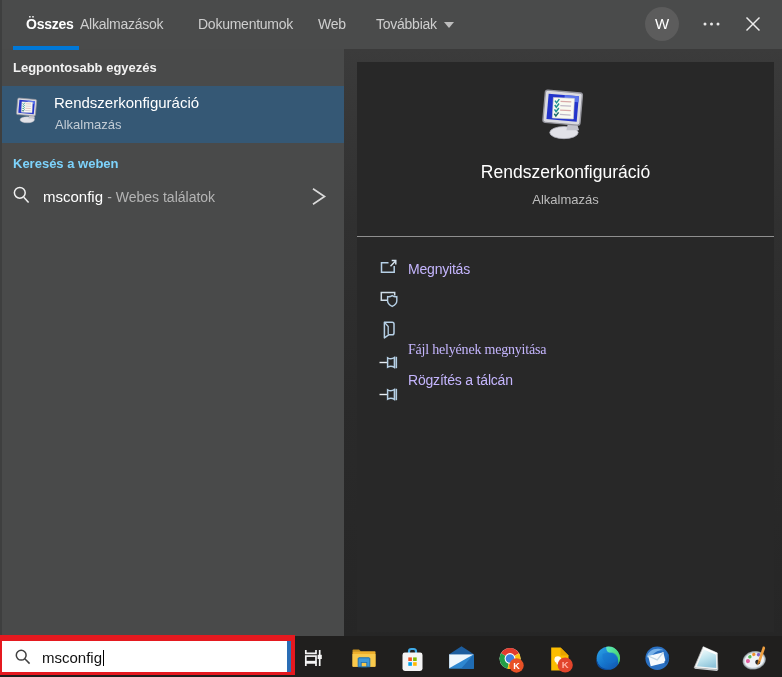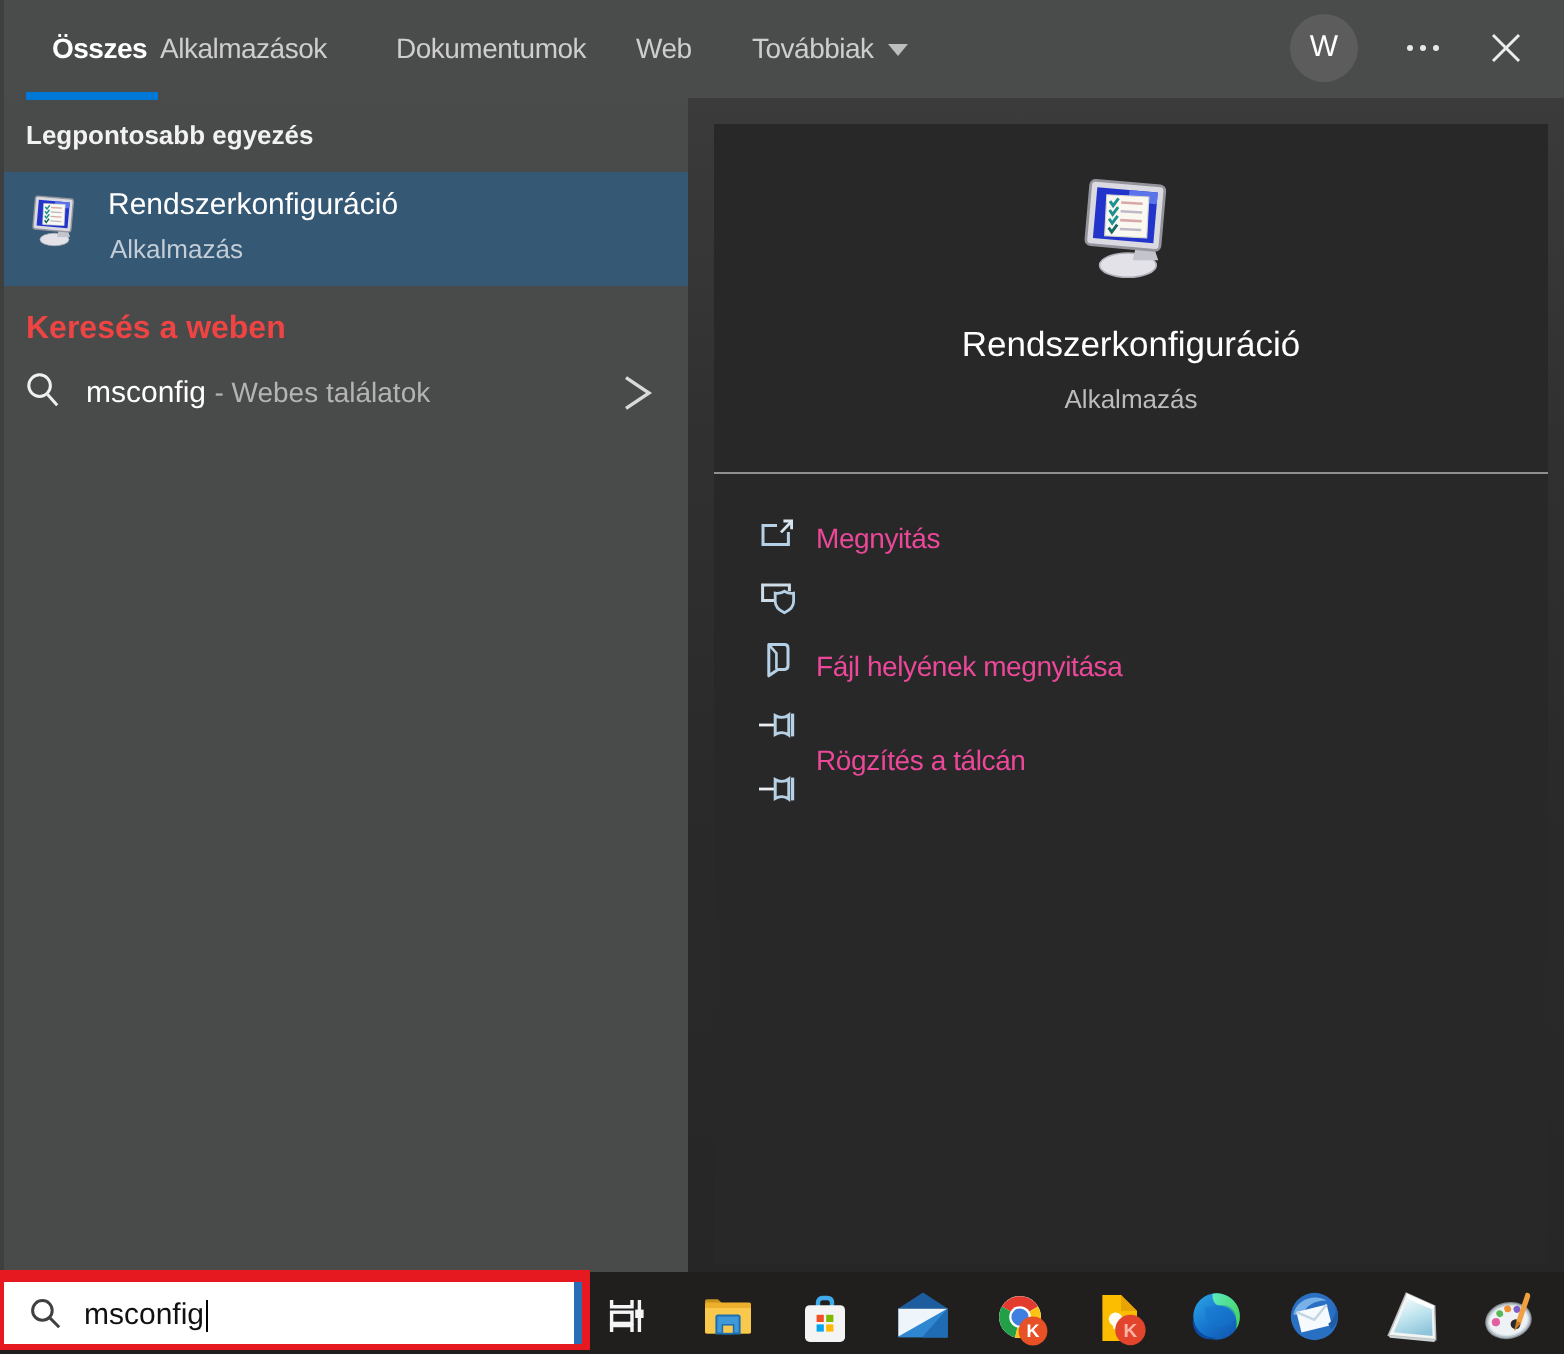--- a/index.html
+++ b/index.html
@@ -31,29 +31,29 @@
   #avatar { left:645px; top:7px; width:34px; height:34px; border-radius:50%;
     background:#5c5c5c; color:#fff; font-size:15px; text-align:center; line-height:34px; }
   #dots { left:703px; top:21px; }
   #closex { left:745px; top:16px; }
 
   
   #lbl-top { left:13px; top:60px; font-size:13px; font-weight:bold; color:#f2f2f2; }
   #hilite { left:2px; top:86px; width:342px; height:57px; background:#355875; }
   #res-title { left:54px; top:94px; font-size:15px; color:#ffffff; }
   #res-sub { left:55px; top:117px; font-size:13px; color:#c3cdd6; }
-  #lbl-web { left:13px; top:156px; font-size:16px; font-weight:bold; color:#ef4444; }
+  #lbl-web { left:13px; top:156px; font-size:13px; font-weight:bold; color:#7dd3fc; }
   #web-text { left:43px; top:188px; font-size:15px; color:#ffffff; }
   #web-text span { color:#b4b4b4; font-size:14px; }
 
   
   #r-title { left:357px; top:162px; width:417px; text-align:center; font-size:17.5px; color:#fff; }
   #r-sub { left:357px; top:192px; width:417px; text-align:center; font-size:13px; color:#bcbcbc; }
   #r-sep { left:357px; top:236px; width:417px; height:1px; background:#8f8f8f; }
-  .action { position:absolute; left:408px; font-size:14px; color:#ec4899; white-space:nowrap; letter-spacing:-0.2px; }
+  .action { position:absolute; left:408px; font-size:14px; color:#c4b5fd; white-space:nowrap; letter-spacing:-0.2px; }
 
   
   #taskbar { left:0; top:636px; width:782px; height:41px; background:#201f1e; }
   #redbox { left:0px; top:635px; width:295px; height:40px; background:#e5191f; }
   #searchbox { left:2px; top:641px; width:285px; height:31px; background:#ffffff; }
   #bluestrip { left:287px; top:641px; width:3.5px; height:31px; background:#2a6db5; }
   #sb-text { left:42px; top:649px; font-size:15px; color:#111; }
   #cursor { left:102.5px; top:650px; width:1.5px; height:16px; background:#000; }
 </style>
 </head>
@@ -145,21 +145,21 @@
           <line x1="20.5" y1="22.6" x2="31.5" y2="22.6" stroke="#d8a8a8" stroke-width="1.3"></line>
           <line x1="20.5" y1="27.1" x2="31.5" y2="27.1" stroke="#c0b8c8" stroke-width="1.3"></line>
         </g>
       </g>
     </svg>
   </div>
   <div class="abs" id="r-title">Rendszerkonfiguráció</div>
   <div class="abs" id="r-sub">Alkalmazás</div>
   <div class="abs" id="r-sep"></div>
   <div class="action" style="top:261px;">Megnyitás</div>
-  <div class="action" style="top:325px;">Fájl helyének megnyitása</div>
+  <div class="action" style="top:342px;font-family:Liberation Serif, serif;">Fájl helyének megnyitása</div>
   <div class="action" style="top:372px;">Rögzítés a tálcán</div>
 
   <div class="abs" style="left:380px; top:259px;">
     <svg width="17" height="16" viewBox="0 0 17 16">
       <path d="M14.2,7 V13.2 H1.5 V3.8 H8.5" fill="none" stroke="#b6d0e6" stroke-width="1.5"></path>
       <path d="M10.5,7.2 L15.5,2" stroke="#d8e6f2" stroke-width="1.4"></path>
       <path d="M11.7,1.5 H15.8 V5.6" fill="none" stroke="#d8e6f2" stroke-width="1.4"></path>
     </svg>
   </div>
   <div class="abs" style="left:380px; top:291px;">

